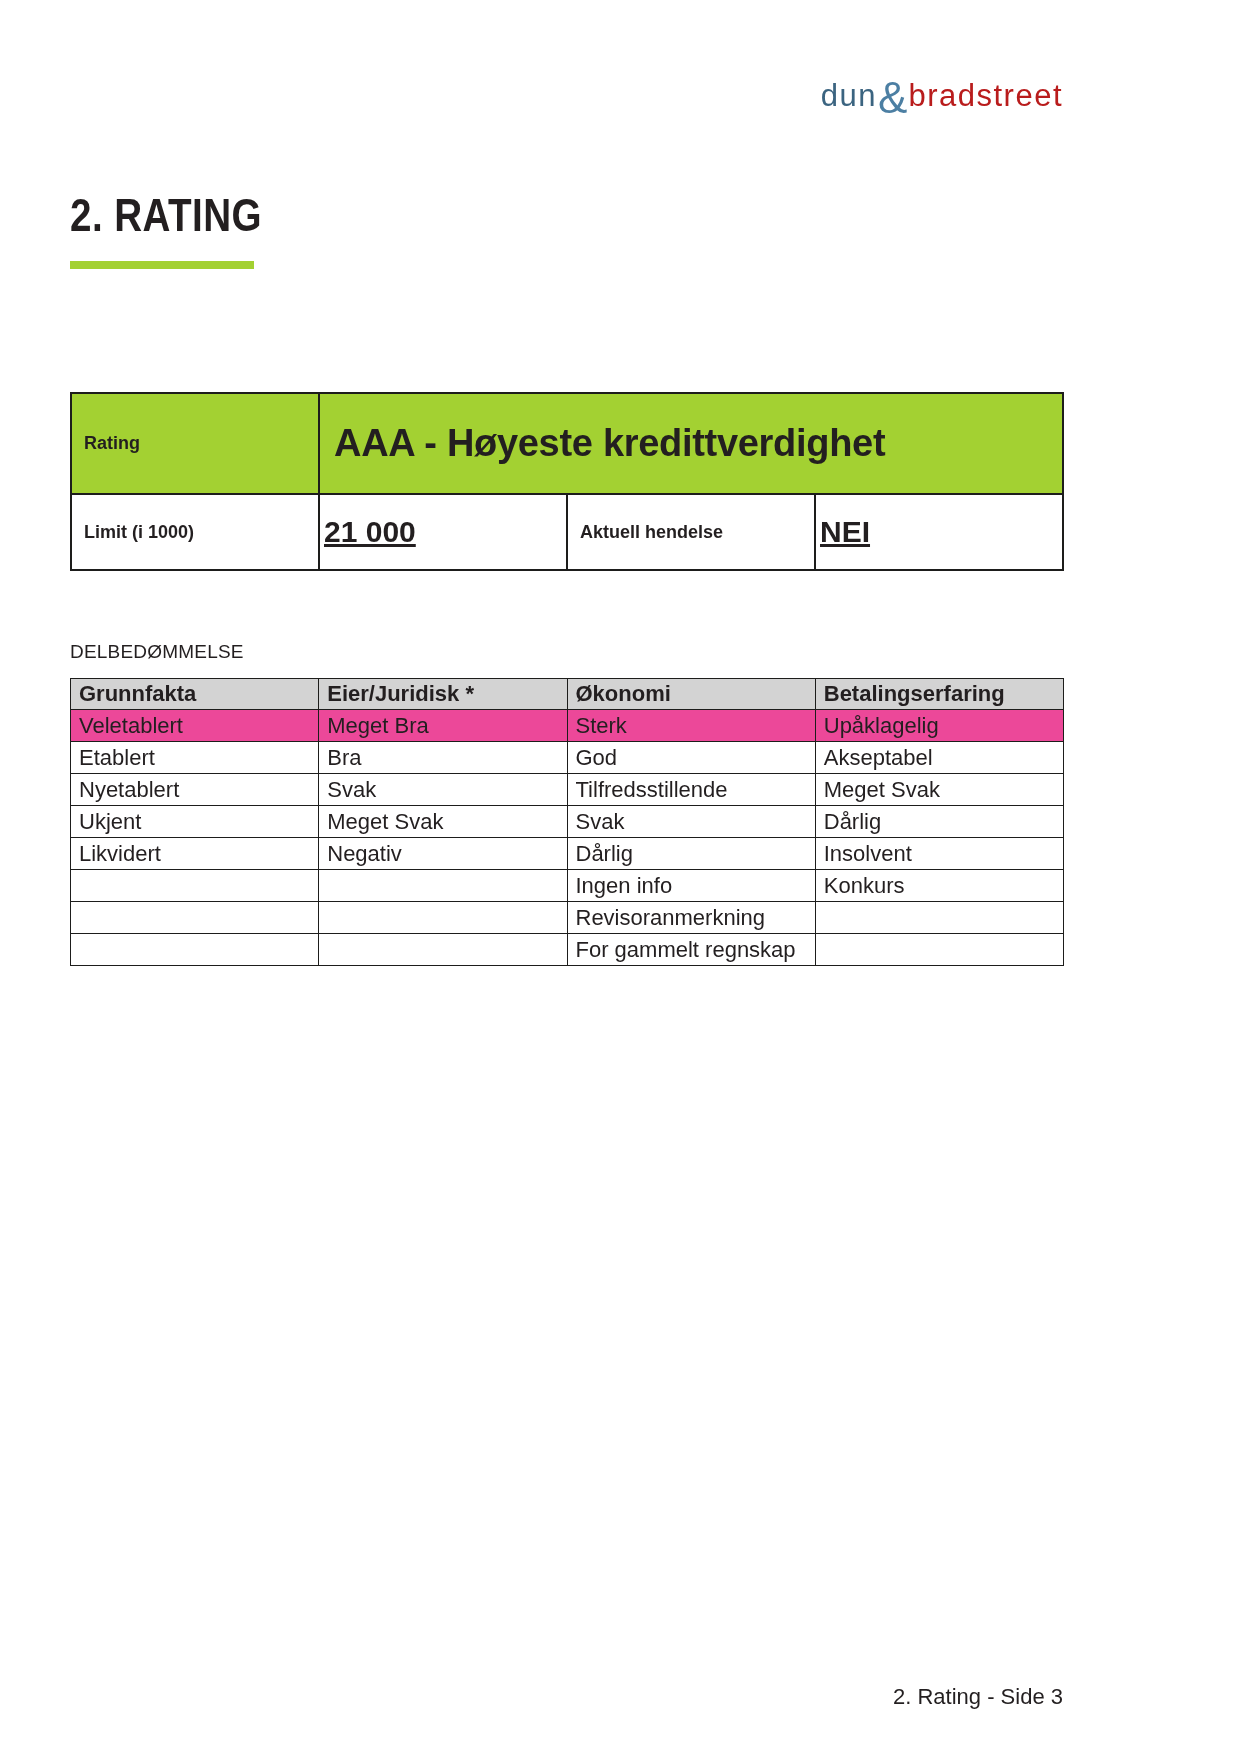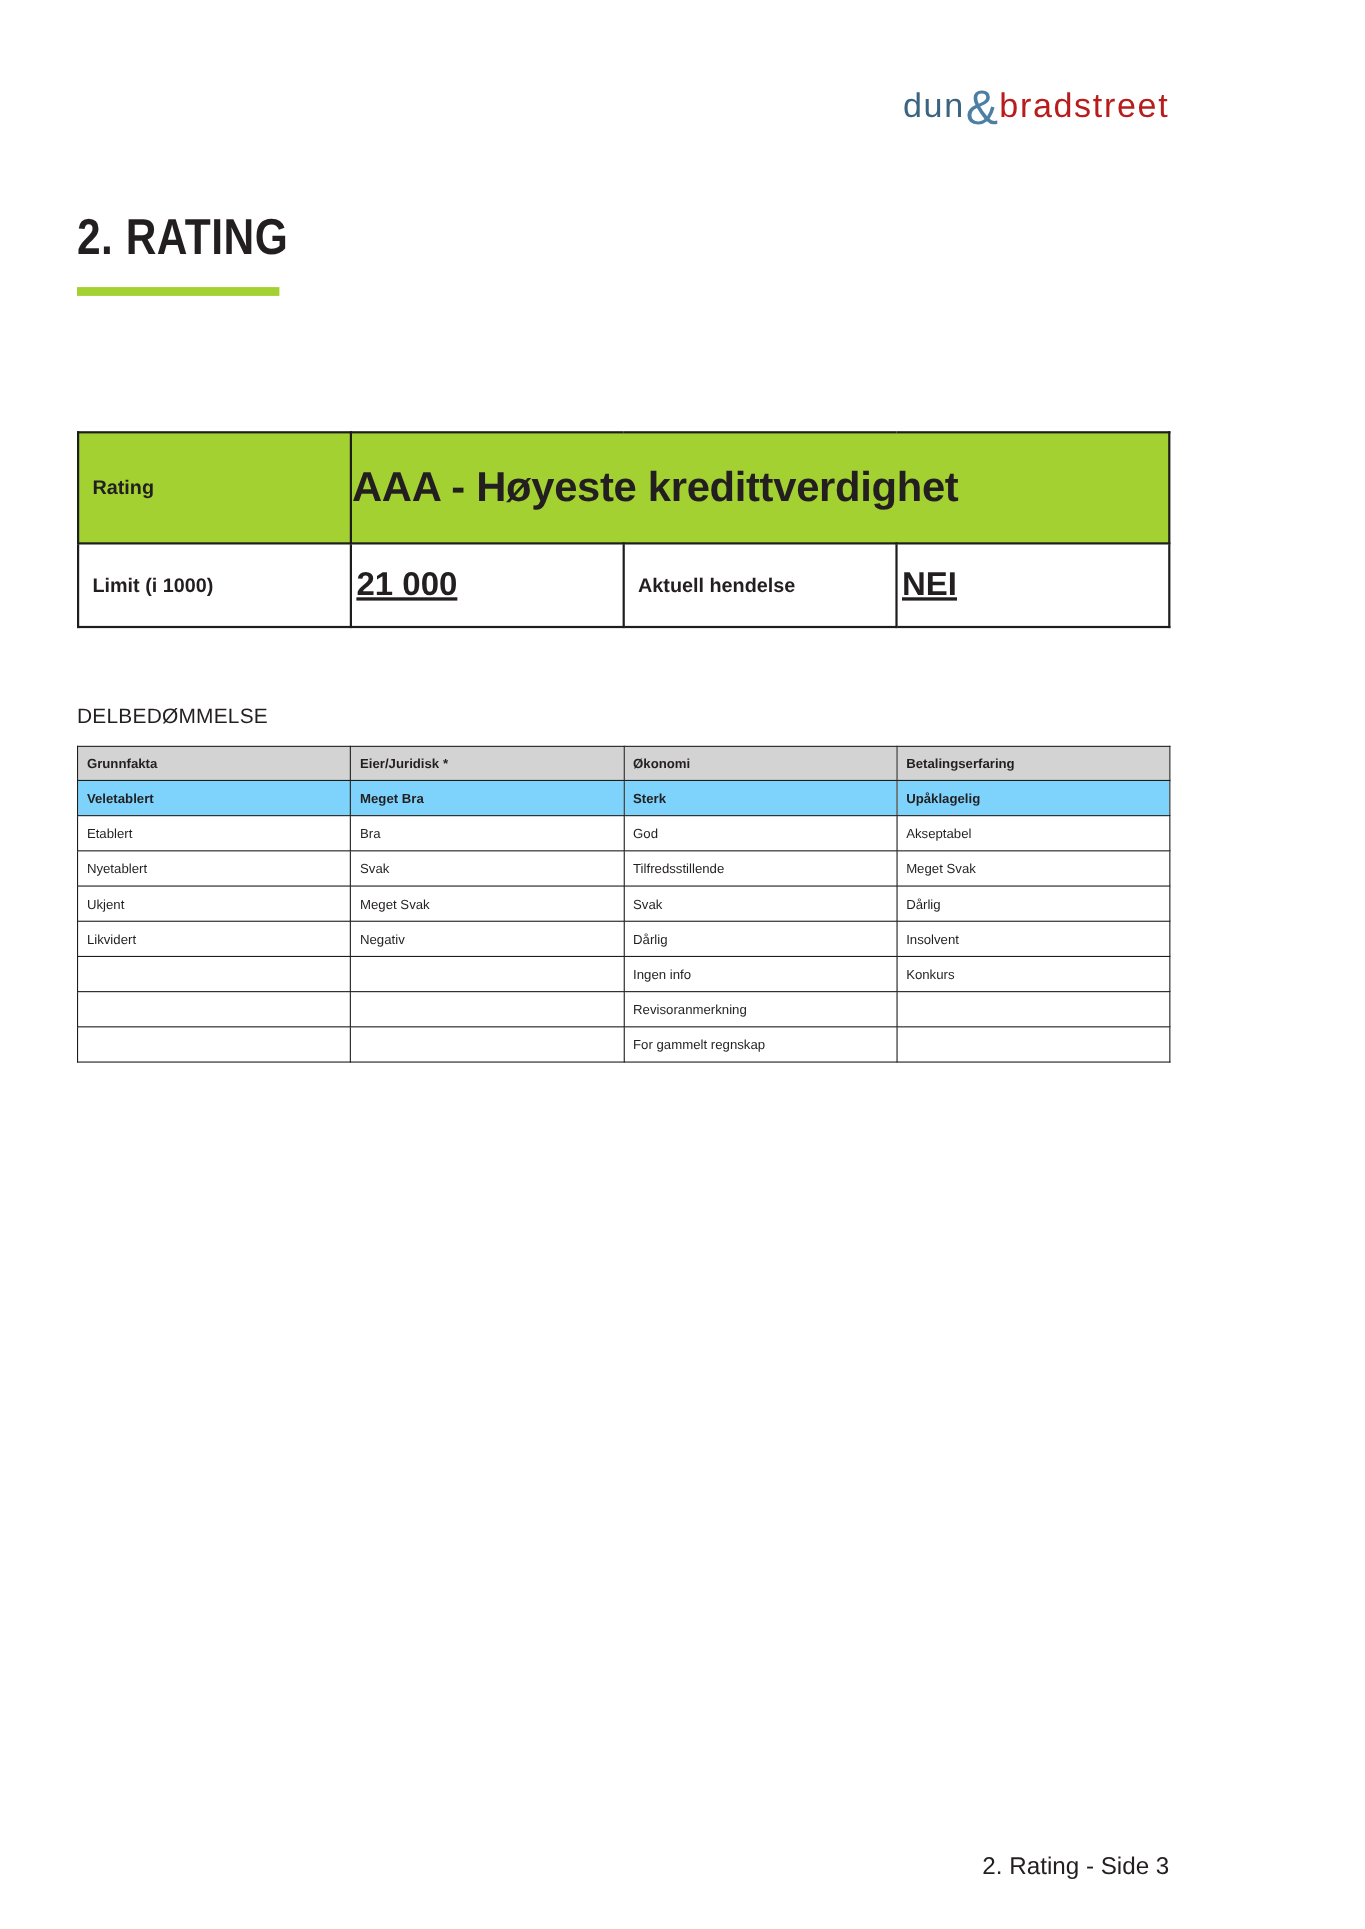--- a/index.html
+++ b/index.html
@@ -44,40 +44,40 @@
   .rating-table {
     position: absolute; left: 70px; top: 392px; width: 994px;
   }
   .rating-table td { border: 2px solid #1d1d1b; vertical-align: middle; }
   .rating-table .green { background: #a3d132; }
   .row-banner { height: 101px; }
   .row-limit { height: 76px; }
   .cell-label { font-size: 18px; font-weight: bold; padding-left: 12px; }
   .cell-big { font-size: 30px; font-weight: bold; padding-left: 4px; text-decoration: underline; }
   .rating-value-cell {
-    font-size: 38px; font-weight: bold; 
+    font-size: 38px; font-weight: bold; padding-left: 14px;
     letter-spacing: -0.3px; white-space: nowrap;
   }
 
   
   .section-title {
     position: absolute; left: 70px; top: 641px;
     font-size: 19px; font-weight: normal; letter-spacing: 0.2px;
   }
   .del-table {
     position: absolute; left: 70px; top: 678px; width: 994px;
-    font-size: 12px;
+    font-size: 22px;
   }
   .del-table th, .del-table td {
     border: 1px solid #1d1d1b; vertical-align: middle;
     padding-left: 8px; text-align: left; height: 32px;
     white-space: nowrap; overflow: hidden;
   }
   .del-table th { background: #d3d3d3; font-weight: bold; height: 31px; }
-  .del-table .selected td { background: #7dd3fc; font-weight: bold; }
+  .del-table .selected td { background: #ec4899; font-weight: normal; }
 
   
   .footer {
     position: absolute; top: 1684px; right: 178px;
     font-size: 22px; color: #231f20;
   }
 </style>
 </head>
 <body>
 

